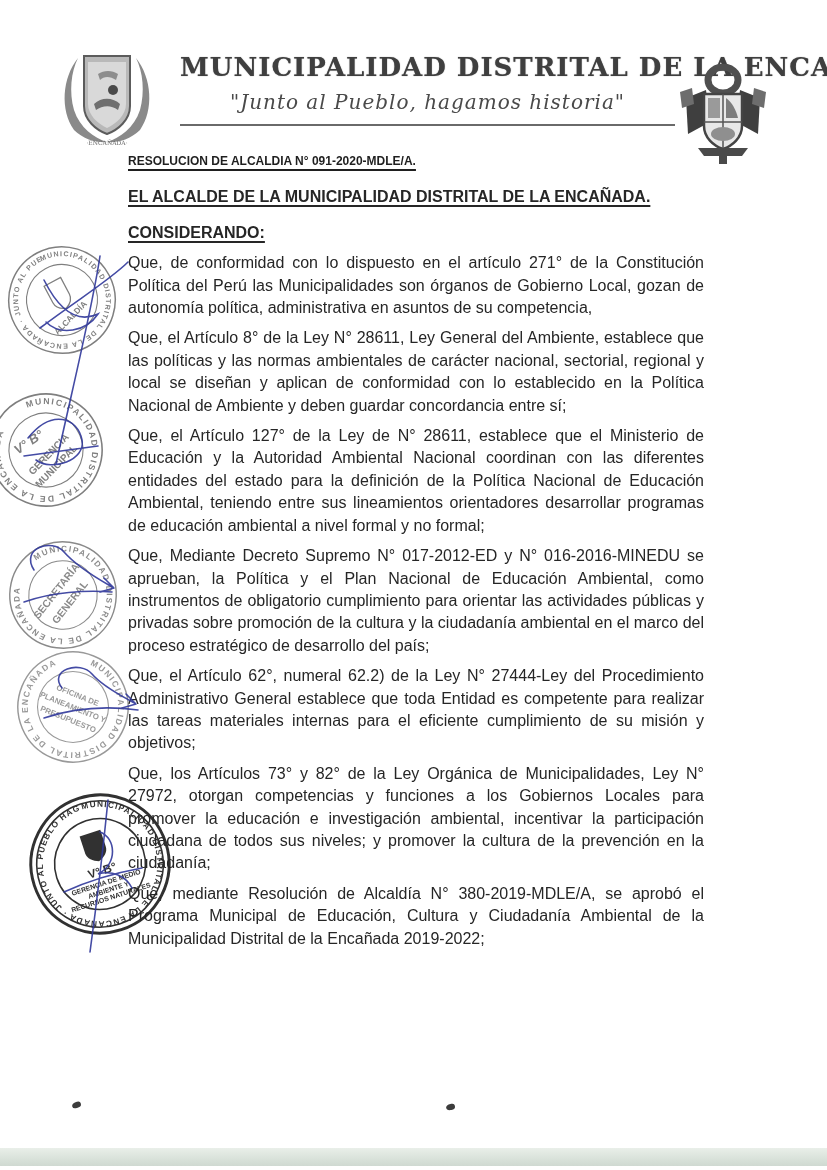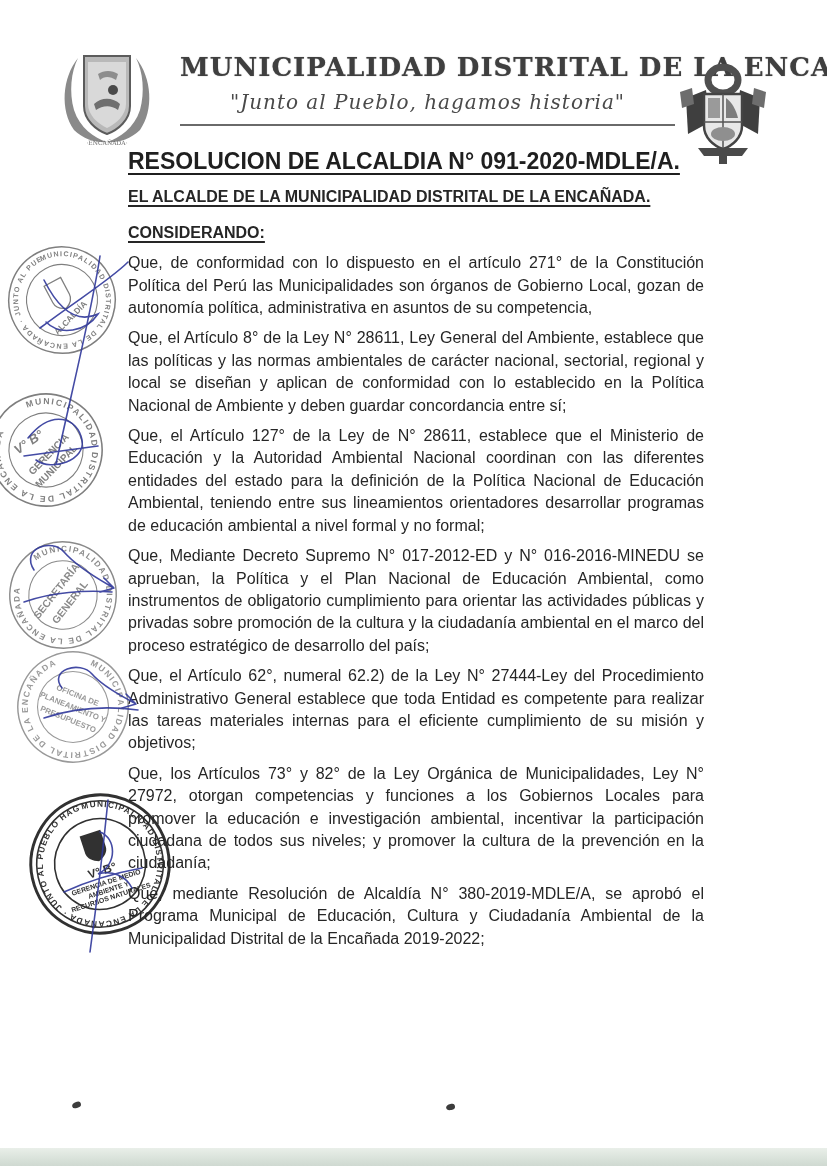--- a/index.html
+++ b/index.html
@@ -27,21 +27,21 @@
     font-style:italic;font-size:20px;color:#4a4a4a;
     margin-top:8px;letter-spacing:1px;
   }
   .header-rule{margin-top:10px;border-bottom:2px solid #6a6a6a;width:100%;}
   
   .doc{
     position:absolute;left:128px;top:150px;width:576px;
     font-size:16px;line-height:22.4px;text-align:justify;color:#262626;
   }
   .doc-title{
-    font-size:23px;font-weight:bold;color:#1f1f1f;
+    font-size:12px;font-weight:bold;color:#1f1f1f;
     text-decoration:underline;text-underline-offset:4px;
     text-decoration-thickness:2px;
     margin:0 0 0 0;white-space:nowrap;
   }
   .dateline{text-align:right;margin-top:16px;padding-right:2px;}
   .addressee{
     font-weight:bold;margin-top:14px;
     text-decoration:underline;text-underline-offset:3px;
     text-decoration-thickness:1.5px;white-space:nowrap;
   }

